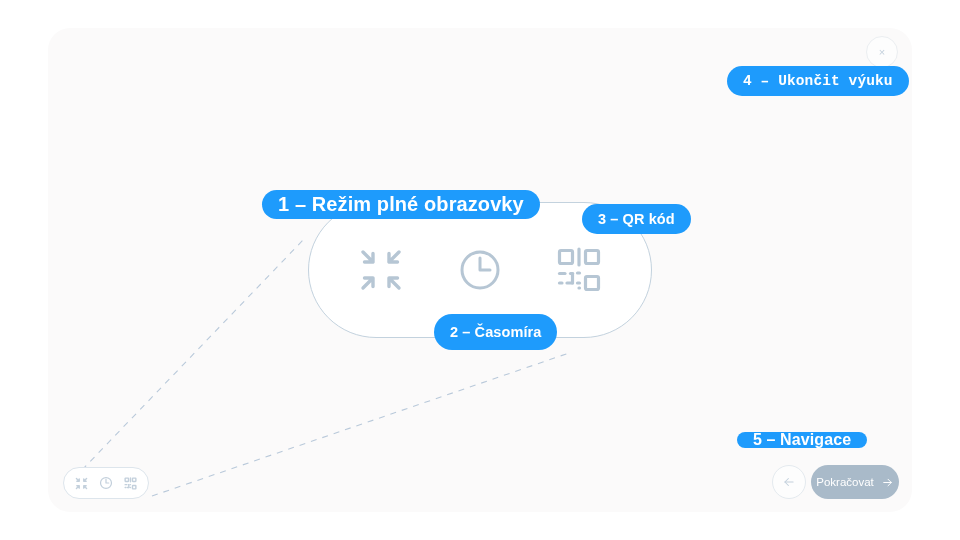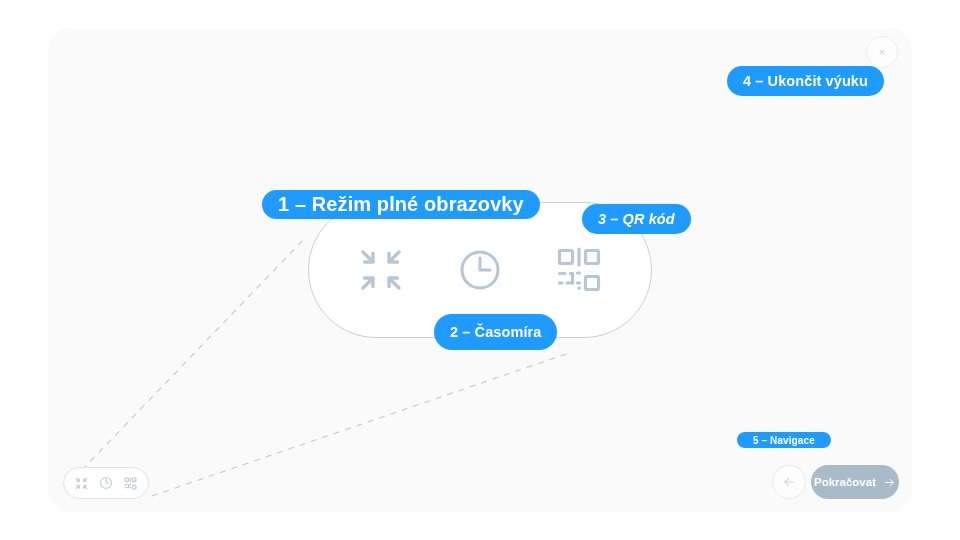--- a/index.html
+++ b/index.html
@@ -118,23 +118,23 @@
     font-weight: bold;
     border-radius: 999px;
     display: flex;
     align-items: center;
     justify-content: center;
     white-space: nowrap;
     letter-spacing: 0.1px;
   }
   .badge-1 { left: 262px; top: 190px; height: 29px; padding: 0 16px; font-size: 20px; }
   .badge-2 { left: 434px; top: 314px; height: 30px; padding: 3px 16px; font-size: 14.5px; }
-  .badge-3 { left: 582px; top: 204px; height: 30px; padding: 0 16px; font-size: 14.5px; font-style: italic; }
-  .badge-4 { left: 727px; top: 66px;  height: 30px; padding: 0 16px; font-size: 14.5px; }
-  .badge-5 { left: 737px; top: 432px; height: 16px; padding: 0 16px; font-size: 10px; }
+  .badge-3 { left: 582px; top: 204px; height: 30px; padding: 0 16px; font-size: 14.5px; }
+  .badge-4 { left: 727px; top: 66px;  height: 30px; padding: 0 16px; font-size: 14.5px; font-family: Liberation Mono, monospace; }
+  .badge-5 { left: 737px; top: 432px; height: 16px; padding: 0 16px; font-size: 16px; }
 
   
   .nav-back {
     position: absolute;
     left: 772px;
     top: 465px;
     width: 34px;
     height: 34px;
     border-radius: 50%;
     border: 1px solid #e4eaef;
@@ -150,21 +150,20 @@
     top: 465px;
     width: 88px;
     height: 34px;
     border-radius: 17px;
     background: #a9bac9;
     display: flex;
     align-items: center;
     justify-content: center;
     gap: 7px;
     box-sizing: border-box;
-    font-weight: bold;
   }
   .nav-next .label {
     color: #ffffff;
     font-size: 11.5px;
   }
 </style>
 </head>
 <body>
 
 <div id="stage">

